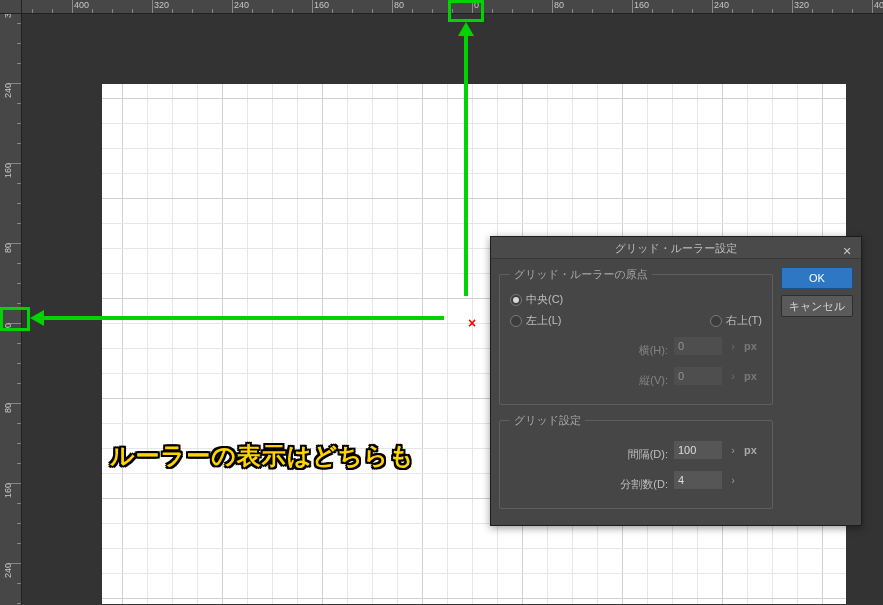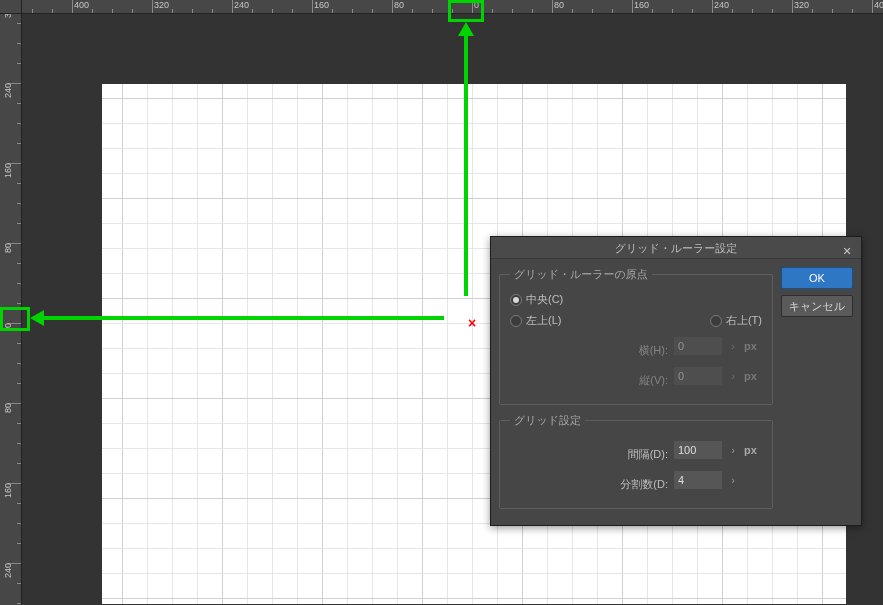--- a/index.html
+++ b/index.html
@@ -476,19 +476,20 @@
       </div>
       <div class="right">
         <div class="btn primary">OK</div>
         <div class="btn">キャンセル</div>
       </div>
     </div>
   </div>
 </div>
 
 <div id="annoLayer" style="position:absolute; inset:0; pointer-events:none;">
+  <div class="anno-text" style="left:110px; top:440px;">ルーラーの表示はどちらも</div>
 <div class="anno-box" style="left: 448px; top: 0px; width: 36px; height: 22px;"></div>
     <div class="anno-box" style="left: 0px; top: 307px; width: 30px; height: 24px;"></div>
     <div class="arrow" style="left: 464px; top: 34px; width: 4px; height: 262px;"></div>
     <div class="arrow-head-u" style="left: 458px; top: 22px;"></div>
     <div class="arrow" style="top: 316px; left: 42px; height: 4px; width: 402px;"></div>
     <div class="arrow-head-l" style="top: 310px; left: 30px;"></div>
   </div>
 
 </body></html>

